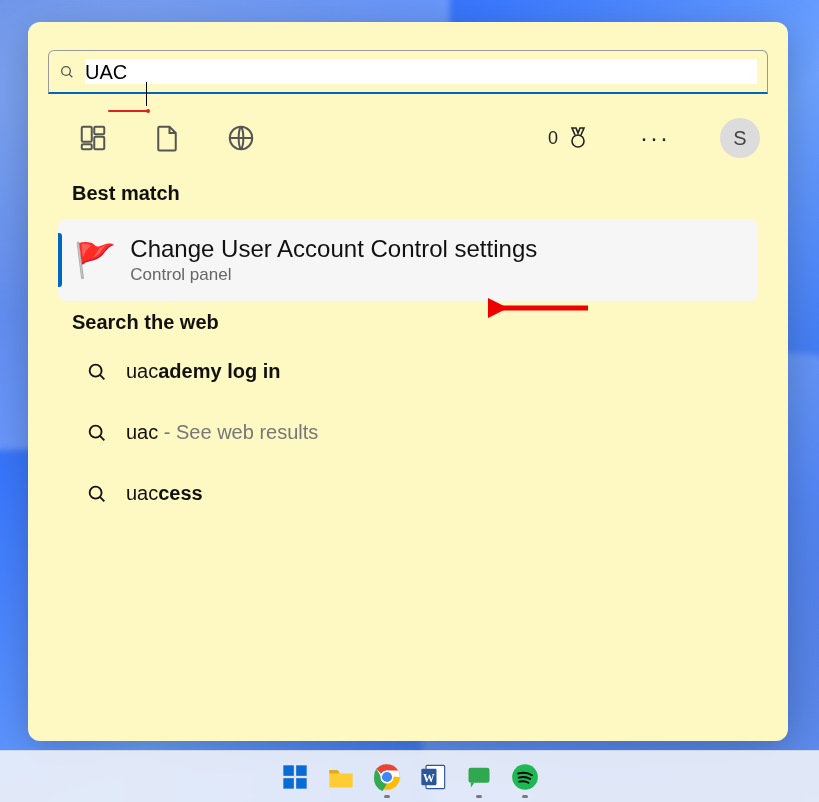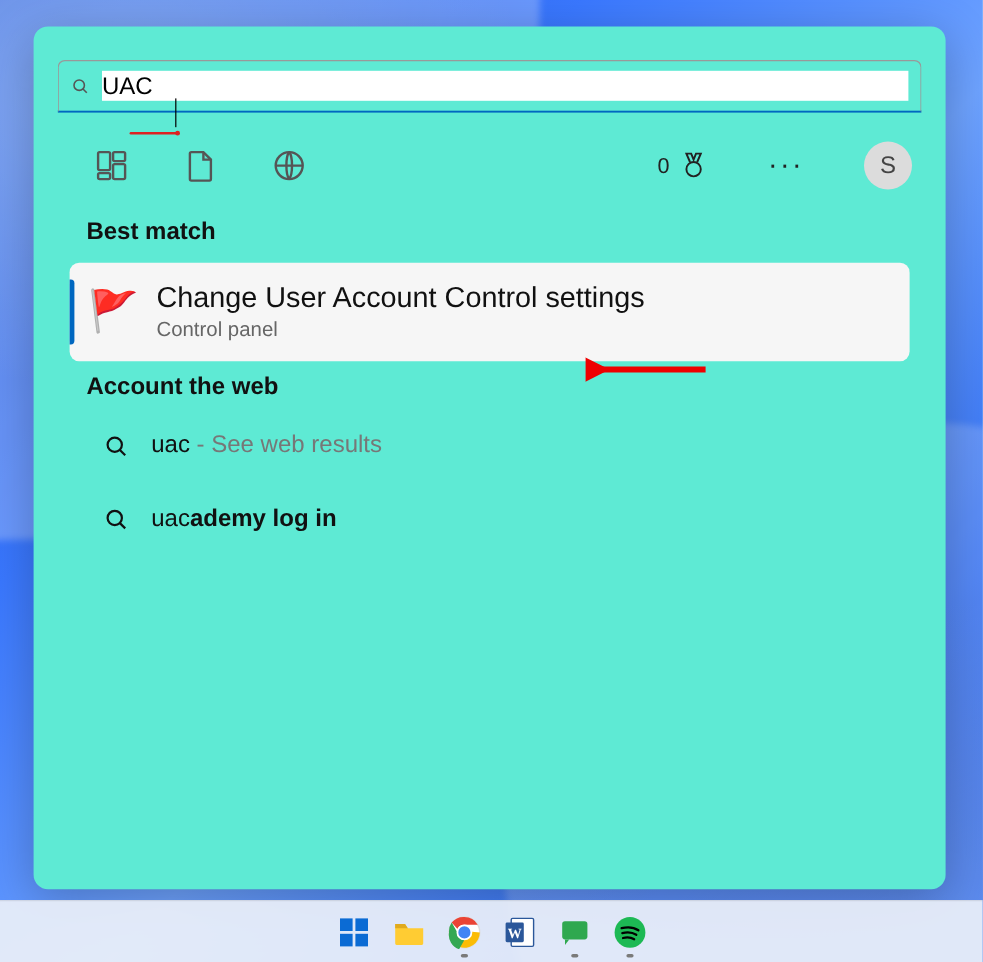--- a/index.html
+++ b/index.html
@@ -13,21 +13,21 @@
   }
   .bg-blob { position:absolute; border-radius:50%; filter: blur(3px); opacity:.25; background:#fff; }
   .bg-blob.b1{ width:900px;height:900px; left:-450px; top:-450px; }
   .bg-blob.b2{ width:700px;height:700px; right:-300px; bottom:-250px; opacity:.18;}
   .bg-blob.b3{ width:500px;height:500px; left:200px; top:200px; opacity:.12;}
 
   .search-panel {
     position: absolute;
     left: 28px; top: 22px;
     width: 760px; height: 719px;
-    background: #5eead4;
+    background: #fef9c3;
     border-radius: 12px;
     box-shadow: 0 10px 40px rgba(0,0,0,.25);
     display: flex; flex-direction: column;
   }
   .search-box {
     margin: 28px 20px 0 20px;
     height: 44px;
     border: 1px solid #999;
     border-bottom: 2px solid #0067c0;
     border-radius: 6px 6px 0 0;
@@ -192,36 +192,43 @@
 
   <div class="best-match">
     <div class="accent"></div>
     <div class="flag-icon">🚩</div>
     <div>
       <div class="bm-title">Change User Account Control settings</div>
       <div class="bm-sub">Control panel</div>
     </div>
   </div>
 
-  <div class="section-label secondary">Account the web</div>
+  <div class="section-label secondary">Search the web</div>
 
   <div id="web-list">
+      <div class="web-item">
+        <svg viewBox="0 0 24 24" fill="none" stroke="currentColor" stroke-width="2">
+          <circle cx="10.5" cy="10.5" r="6.5"></circle>
+          <line x1="20" y1="20" x2="15.2" y2="15.2"></line>
+        </svg>
+        <span><span>uac</span><span class="bold">ademy log in</span><span class="hint"></span></span>
+      </div>
       <div class="web-item">
         <svg viewBox="0 0 24 24" fill="none" stroke="currentColor" stroke-width="2">
           <circle cx="10.5" cy="10.5" r="6.5"></circle>
           <line x1="20" y1="20" x2="15.2" y2="15.2"></line>
         </svg>
         <span><span>uac</span><span class="bold"></span><span class="hint"> - See web results</span></span>
       </div>
       <div class="web-item">
         <svg viewBox="0 0 24 24" fill="none" stroke="currentColor" stroke-width="2">
           <circle cx="10.5" cy="10.5" r="6.5"></circle>
           <line x1="20" y1="20" x2="15.2" y2="15.2"></line>
         </svg>
-        <span><span>uac</span><span class="bold">ademy log in</span><span class="hint"></span></span>
+        <span><span>uac</span><span class="bold">cess</span><span class="hint"></span></span>
       </div>
     </div>
 
   <svg class="arrow" width="110" height="40">
     <defs>
         <marker id="ah" markerWidth="12" markerHeight="12" refX="2" refY="5" orient="auto">
           <path d="M10 0 L0 5 L10 10 Z" fill="#e00"></path>
         </marker>
       </defs>
     <line x1="100" y1="18" x2="10" y2="18" stroke="#e00" stroke-width="5" marker-end="url(#ah)"></line>

